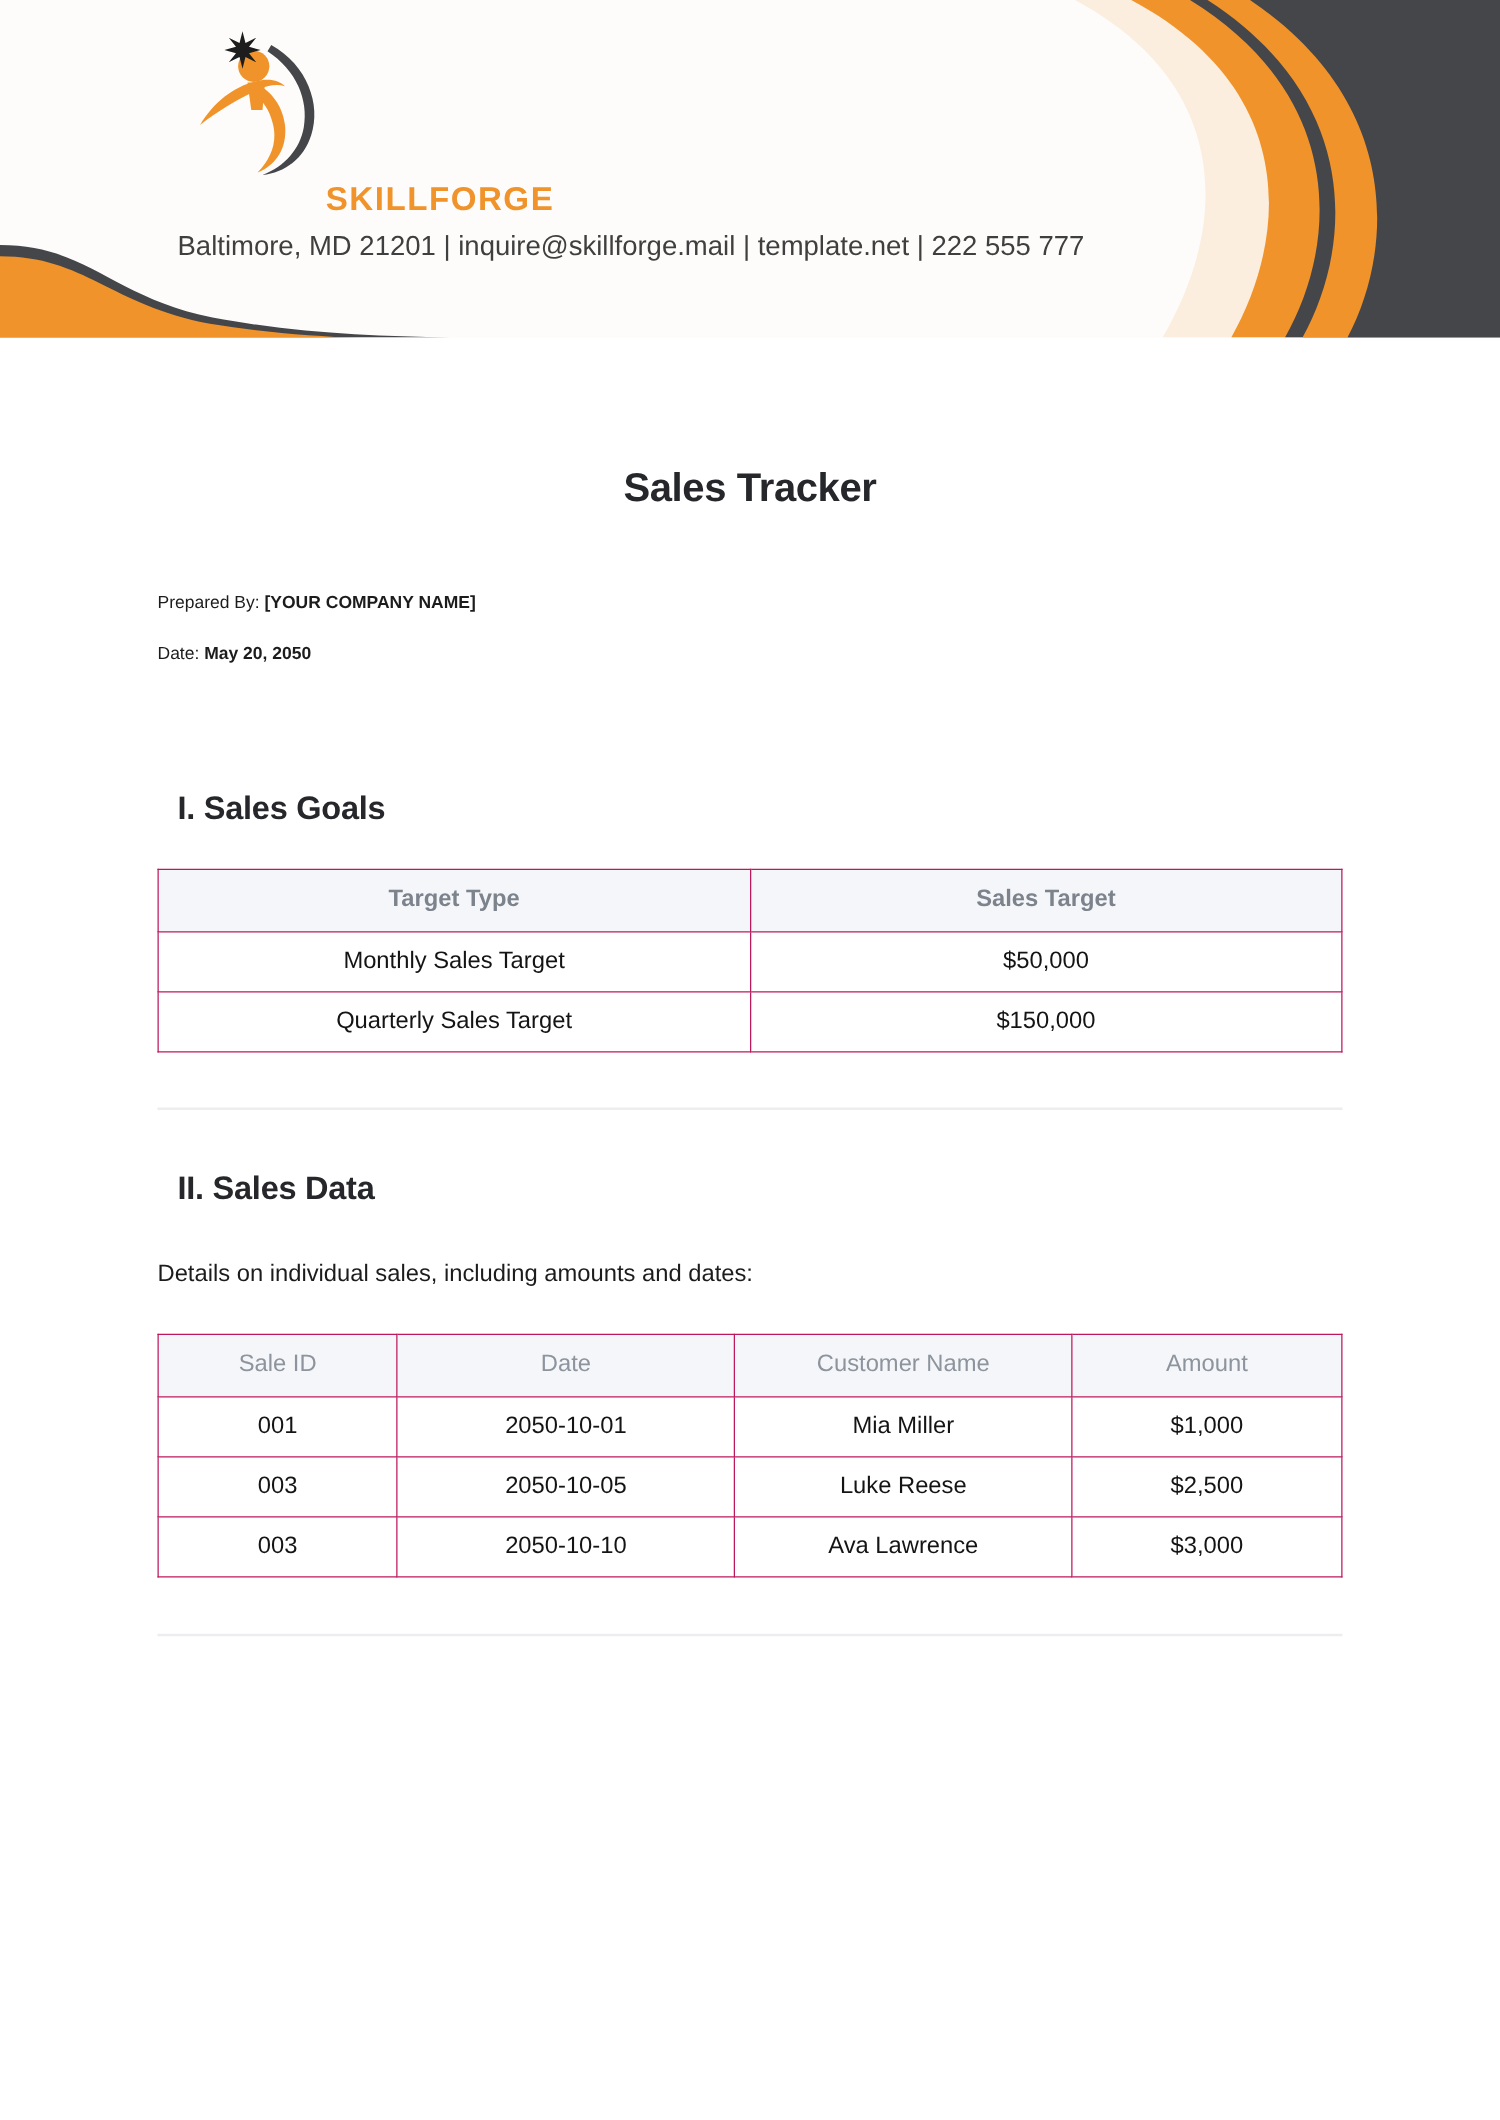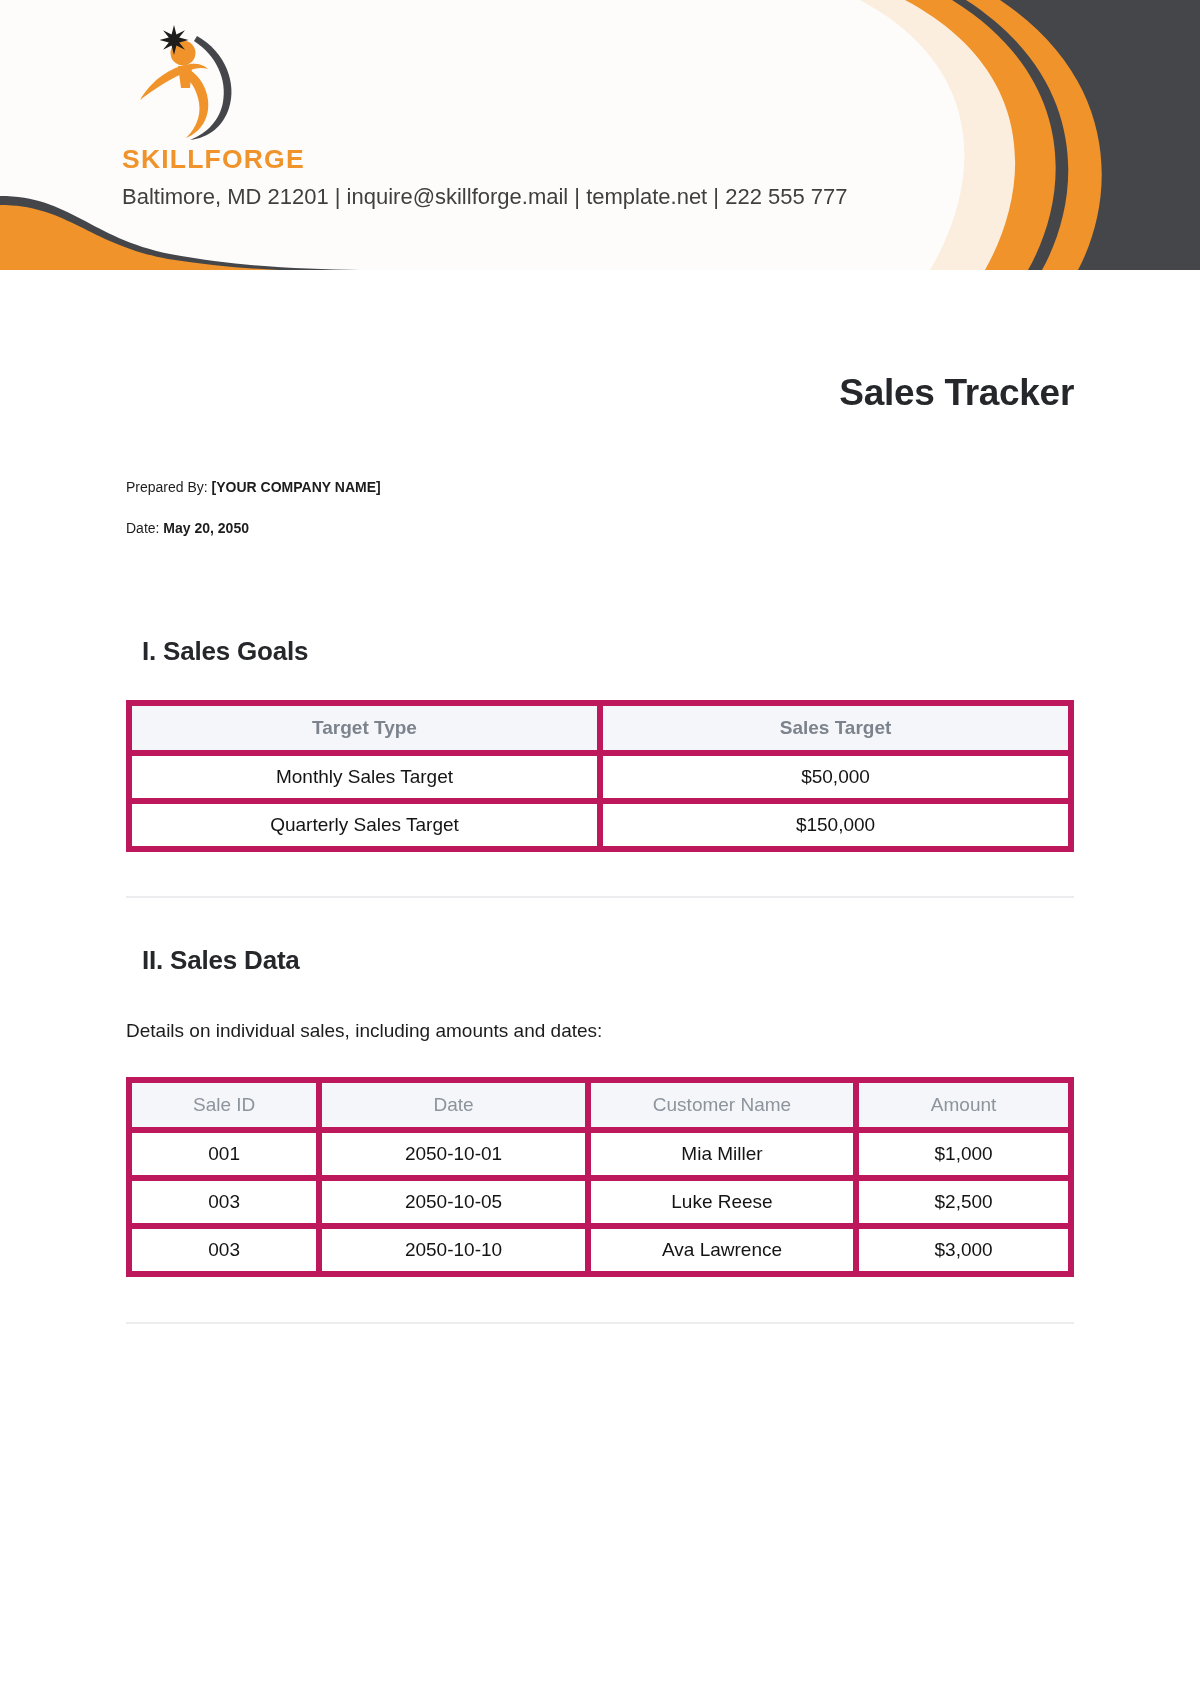--- a/index.html
+++ b/index.html
@@ -36,24 +36,25 @@
     top: 0;
     left: 0;
     width: 1200px;
     height: 270px;
     display: block;
   }
 
   
   .logo-block {
     position: absolute;
-    left: 122px;
+    left: 142px;
     top: 22px;
     z-index: 5;
     width: 420px;
+    text-align: center;
   }
   .logo-mark {
     width: 118px;
     height: 122px;
     display: block;
     margin-left: 12px;
   }
   .logo-wordmark {
     font-size: 26.5px;
     letter-spacing: 1.2px;
@@ -71,22 +72,22 @@
     white-space: nowrap;
     line-height: 1.2;
   }
 
   
   .content {
     position: relative;
     padding: 0 126px;
   }
   .doc-title {
-    text-align: right;
-    font-size: 37px;
+    text-align: center;
+    font-size: 32px;
     font-weight: 700;
     color: #26272b;
     letter-spacing: -0.3px;
     margin: 0;
     padding-top: 103px;
     line-height: 1.1;
   }
   .meta-line {
     font-size: 14px;
     color: #1c1c1c;
@@ -120,21 +121,21 @@
   
   table.doc-table {
     width: 100%;
     border-collapse: collapse;
     table-layout: fixed;
     margin-top: 33px;
     background: #ffffff;
   }
   table.doc-table th,
   table.doc-table td {
-    border: 6px solid #be185d;
+    border: 1px solid #be185d;
     text-align: center;
     vertical-align: middle;
     padding: 0;
     height: 48px;
     font-size: 19px;
     color: #141414;
     font-weight: 400;
   }
   table.doc-table thead th {
     background: #f4f6f9;

